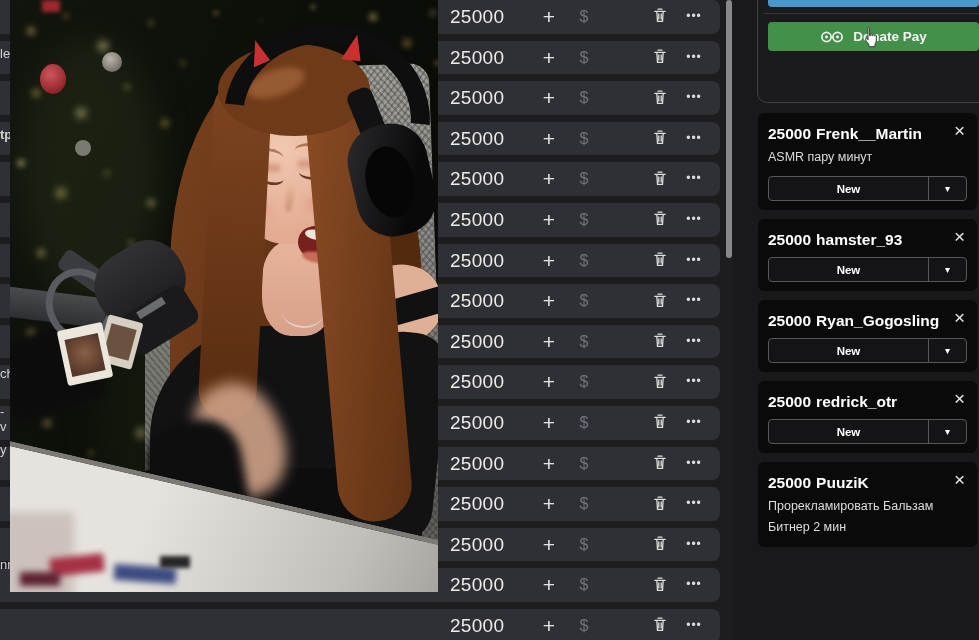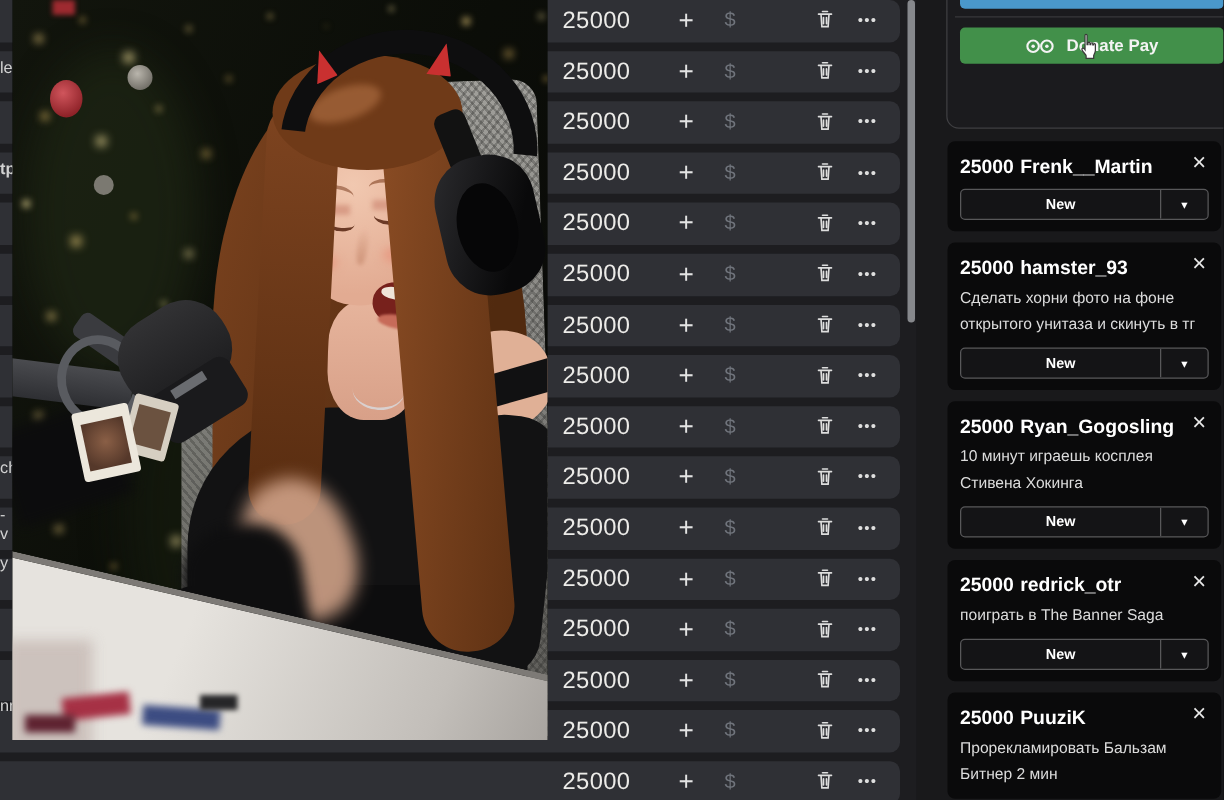--- a/index.html
+++ b/index.html
@@ -341,68 +341,66 @@
     </div>
     <div class="cards-col">
         <div class="card">
     <div class="card-head">
       <div class="card-title">
         <span>25000</span>
         <span>Frenk__Martin</span>
       </div>
       <button class="card-close">×</button>
     </div>
+    <div class="card-desc">ASMR пару минут</div>
     <div class="split-btn">
       <button class="split-main">New</button>
       <button class="split-caret">
         <span>▾</span>
       </button>
     </div>
   </div>
         <div class="card">
     <div class="card-head">
       <div class="card-title">
         <span>25000</span>
         <span>hamster_93</span>
       </div>
       <button class="card-close">×</button>
     </div>
-    <div class="card-desc">Сделать хорни фото на фоне открытого унитаза и скинуть в тг</div>
     <div class="split-btn">
       <button class="split-main">New</button>
       <button class="split-caret">
         <span>▾</span>
       </button>
     </div>
   </div>
         <div class="card">
     <div class="card-head">
       <div class="card-title">
         <span>25000</span>
         <span>Ryan_Gogosling</span>
       </div>
       <button class="card-close">×</button>
     </div>
-    <div class="card-desc">10 минут играешь косплея Стивена Хокинга</div>
     <div class="split-btn">
       <button class="split-main">New</button>
       <button class="split-caret">
         <span>▾</span>
       </button>
     </div>
   </div>
         <div class="card">
     <div class="card-head">
       <div class="card-title">
         <span>25000</span>
         <span>redrick_otr</span>
       </div>
       <button class="card-close">×</button>
     </div>
-    <div class="card-desc">поиграть в The Banner Saga</div>
     <div class="split-btn">
       <button class="split-main">New</button>
       <button class="split-caret">
         <span>▾</span>
       </button>
     </div>
   </div>
         <div class="card">
     <div class="card-head">
       <div class="card-title">

